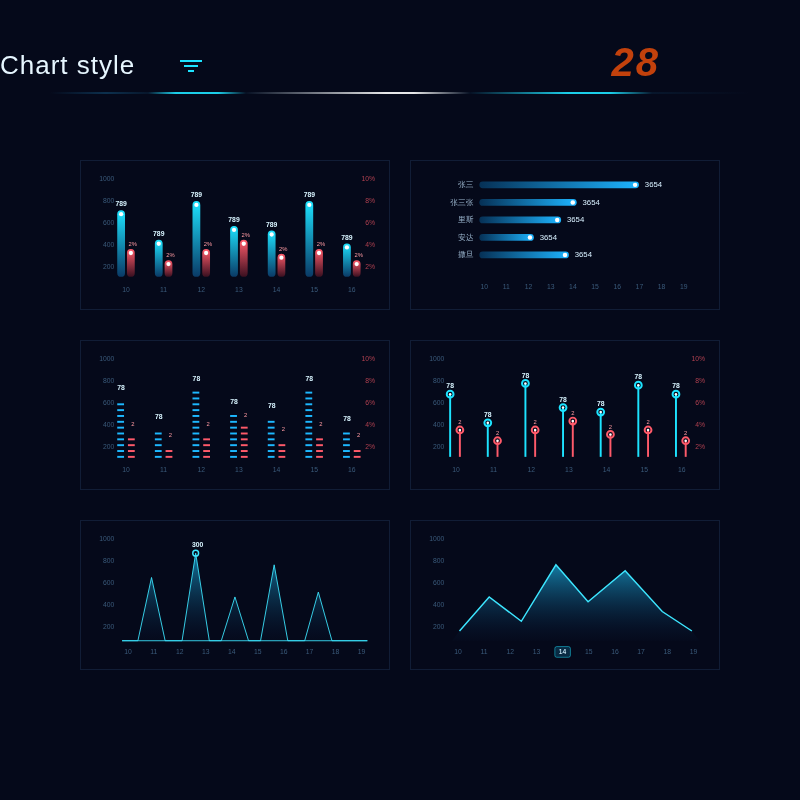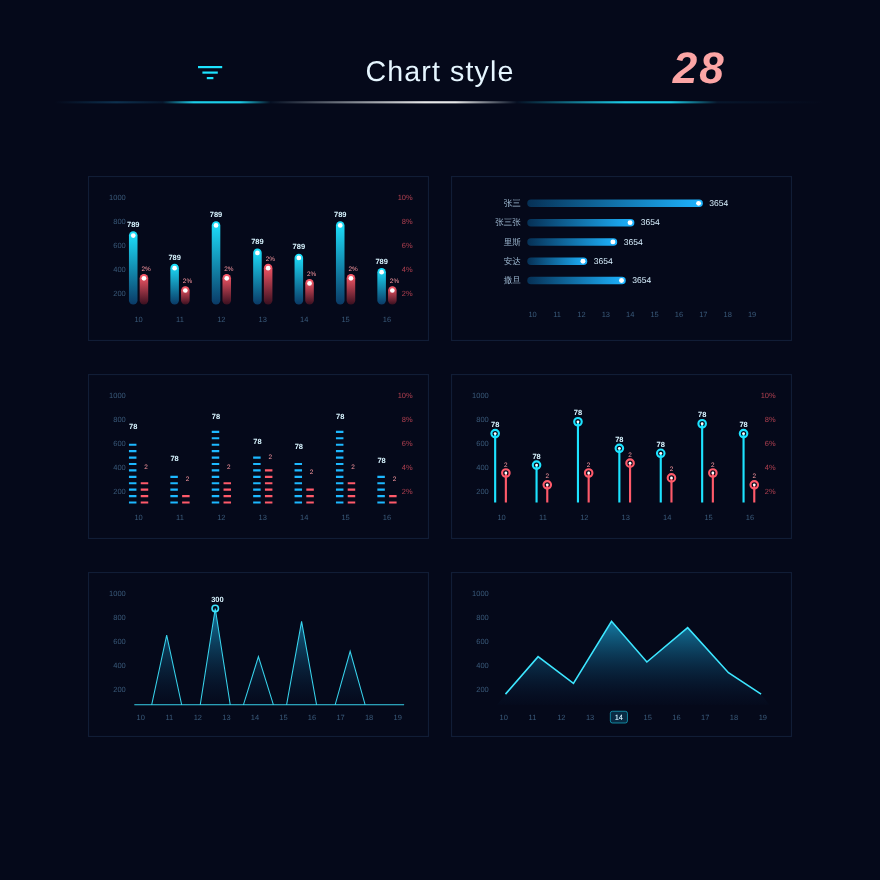--- a/index.html
+++ b/index.html
@@ -30,31 +30,31 @@
     background: #1de3ff;
     height: 2px;
   }
   .header-icon span:nth-child(1){ width: 22px; }
   .header-icon span:nth-child(2){ width: 14px; }
   .header-icon span:nth-child(3){ width: 6px; }
   .title {
     position: absolute;
     left: 0; right: 0;
     top: 50px;
-    text-align: center;
+    text-align: left;
     color: #e6f6ff;
     font-size: 26px;
     font-weight: 300;
     letter-spacing: 1px;
   }
   .header-number {
     position: absolute;
     right: 140px;
     top: 40px;
-    color: #fca5a5;
+    color: #c2410c;
     font-size: 40px;
     font-weight: 700;
     font-style: italic;
     letter-spacing: 2px;
   }
   .header-line {
     position: absolute;
     left: 50px; right: 50px;
     top: 92px;
     height: 2px;

